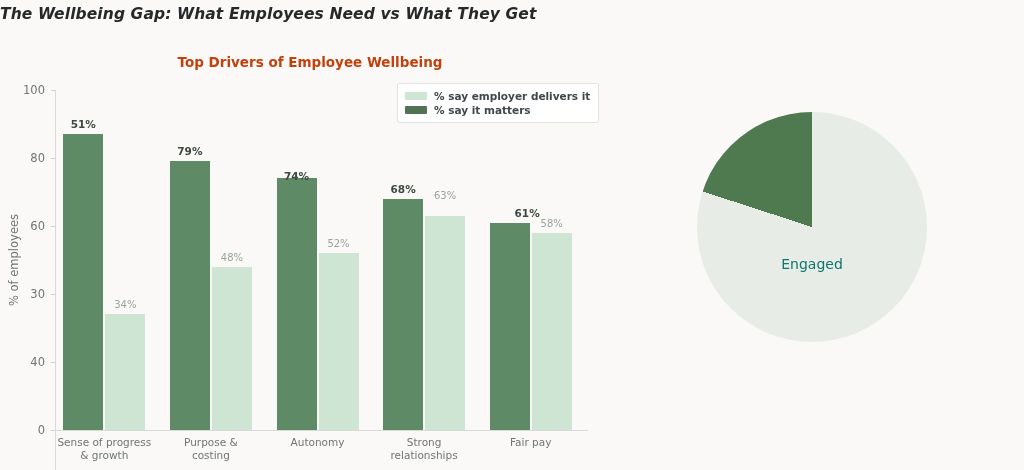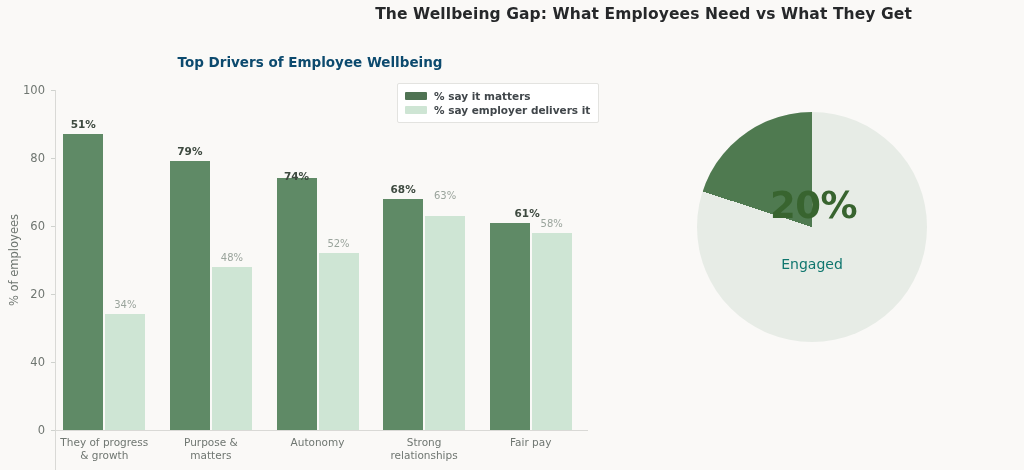--- a/index.html
+++ b/index.html
@@ -9,31 +9,32 @@
     background:#faf9f7;
     font-family:"DejaVu Sans", sans-serif;
     overflow:hidden;
     position:relative;
   }
   #stage{position:relative;width:1024px;height:470px;}
 
   
   .main-title{
     position:absolute;left:0;top:5px;width:912px;
-    text-align:right;
+    text-align:left;
     font-size:15.5px;font-weight:bold;
     color:#26282a;
     letter-spacing:.1px;
+    font-style:italic;
   }
 
   
   .panel-title{
     position:absolute;
     font-size:13.5px;font-weight:bold;
-    color:#0c4a6e;
+    color:#c2410c;
     text-align:center;
     white-space:nowrap;
   }
   #bar-title{left:60px;top:54px;width:500px;}
   #pie-title{left:620px;top:54px;width:400px;}
 
   
   #bar-panel{position:absolute;left:0;top:78px;width:610px;height:392px;}
 
   .axis-spine{position:absolute;background:#d9d9d6;}
@@ -138,21 +139,21 @@
     <div class="y-axis-title">% of employees</div>
 
     <div class="axis-spine" id="y-spine"></div>
     <div class="axis-spine" id="x-spine"></div>
 
     <div id="yticks">
         <div class="ytick-label" style="left: 5px; top: 352px;">0</div>
         <div class="ytick-mark" style="top: 352px;"></div>
         <div class="ytick-label" style="left: 5px; top: 284px;">40</div>
         <div class="ytick-mark" style="top: 284px;"></div>
-        <div class="ytick-label" style="left: 5px; top: 216px;">20</div>
+        <div class="ytick-label" style="left: 5px; top: 216px;">30</div>
         <div class="ytick-mark" style="top: 216px;"></div>
         <div class="ytick-label" style="left: 5px; top: 148px;">60</div>
         <div class="ytick-mark" style="top: 148px;"></div>
         <div class="ytick-label" style="left: 5px; top: 80px;">80</div>
         <div class="ytick-mark" style="top: 80px;"></div>
         <div class="ytick-label" style="left: 5px; top: 12px;">100</div>
         <div class="ytick-mark" style="top: 12px;"></div>
       </div>
     <div id="bars">
         <div class="bar dark" style="left: 63.3px; width: 40px; height: 295.8px; top: 56.2px; bottom: auto; position: absolute;"></div>
@@ -171,57 +172,56 @@
         <div class="bar-val dark" style="left: 373.1px; top: 104.8px;">68%</div>
         <div class="bar light" style="left: 425.1px; width: 40px; height: 214.2px; top: 137.8px; bottom: auto; position: absolute;"></div>
         <div class="bar-val light" style="left: 415.1px; top: 112px;">63%</div>
         <div class="bar dark" style="left: 489.7px; width: 40px; height: 207.4px; top: 144.6px; bottom: auto; position: absolute;"></div>
         <div class="bar-val dark" style="left: 479.7px; top: 128.6px; text-align: right;">61%</div>
         <div class="bar light" style="left: 531.7px; width: 40px; height: 197.2px; top: 154.8px; bottom: auto; position: absolute;"></div>
         <div class="bar-val light" style="left: 521.7px; top: 139.8px;">58%</div>
       </div>
     <div id="catlabels">
         <div class="cat-label" style="left: 39.3px;">
-          <span>They of progress</span>
+          <span>Sense of progress</span>
           <span>&amp; growth</span>
         </div>
         <div class="cat-label" style="left: 145.9px;">
           <span>Purpose &amp;</span>
-          <span>matters</span>
+          <span>costing</span>
         </div>
         <div class="cat-label" style="left: 252.5px;">
           <span>Autonomy</span>
         </div>
         <div class="cat-label" style="left: 359.1px;">
           <span>Strong</span>
           <span>relationships</span>
         </div>
         <div class="cat-label" style="left: 465.7px;">
           <span>Fair pay</span>
         </div>
       </div>
   </div>
 
   <div id="legend">
+    <div class="legend-row">
+      <span class="legend-swatch light"></span>
+      <span class="legend-text">% say employer delivers it</span>
+    </div>
     <div class="legend-row">
       <span class="legend-swatch dark"></span>
       <span class="legend-text">% say it matters</span>
     </div>
-    <div class="legend-row">
-      <span class="legend-swatch light"></span>
-      <span class="legend-text">% say employer delivers it</span>
-    </div>
   </div>
 
   <div id="pie-panel">
 
     <div id="pie-wrap">
       <div id="pie" style="background: rgb(231, 236, 230);">
         <div id="pie-slice" style="background: conic-gradient(from 288deg, rgb(79, 122, 80) 0deg, rgb(79, 122, 80) 72deg, rgba(0, 0, 0, 0) 72deg, rgba(0, 0, 0, 0) 360deg);"></div>
       </div>
     </div>
 
-    <div class="pie-center-val">20%</div>
     <div class="pie-center-label">Engaged</div>
 
   </div>
 
 </div>
 
 </body></html>

